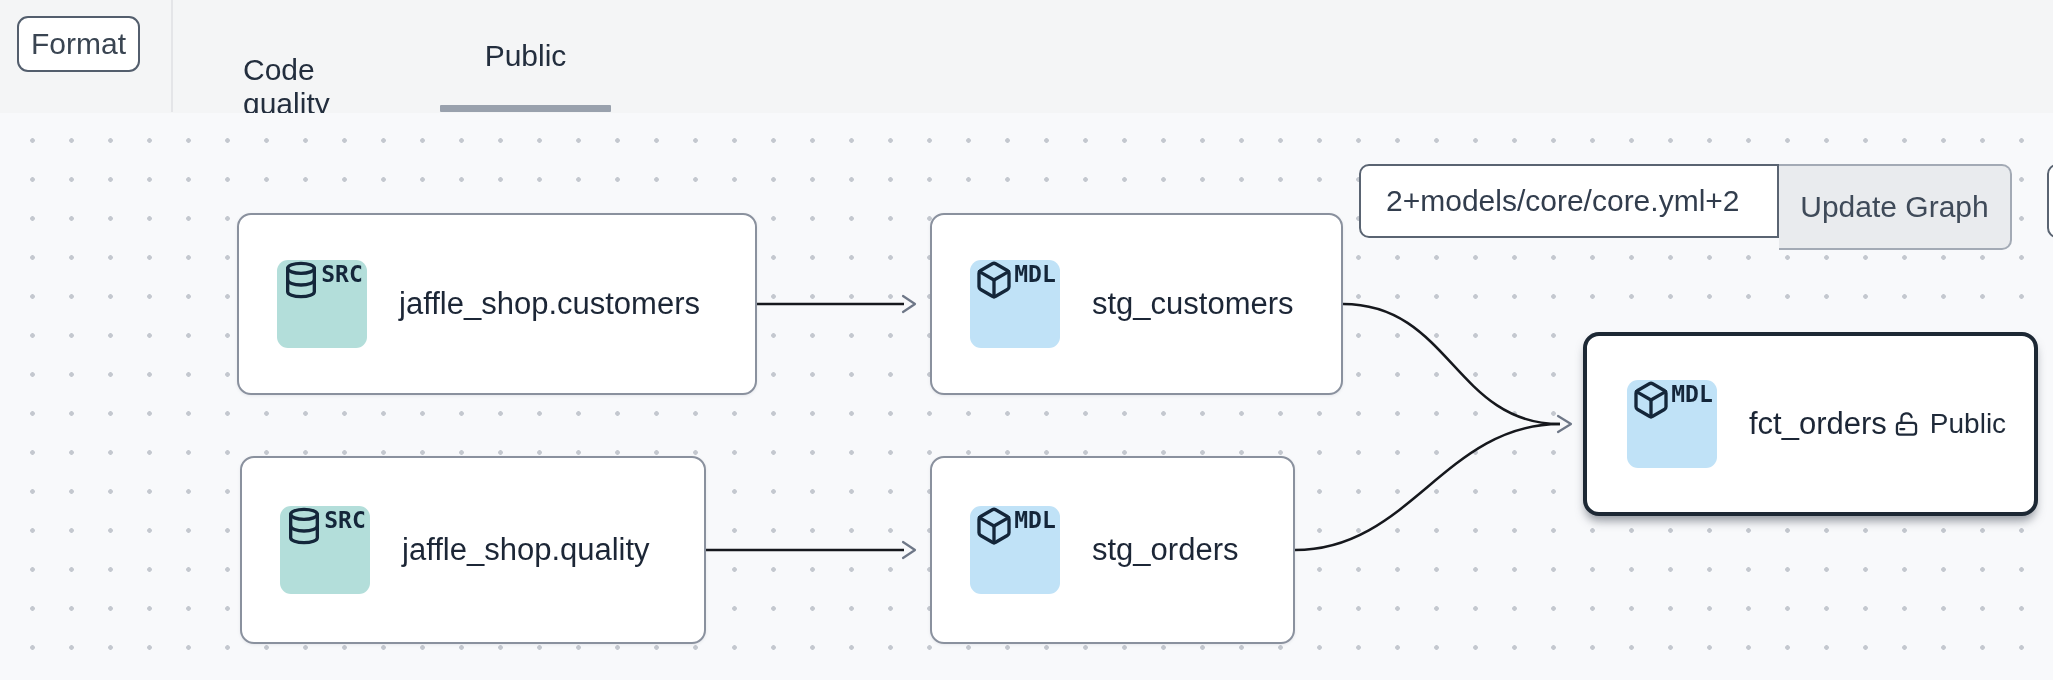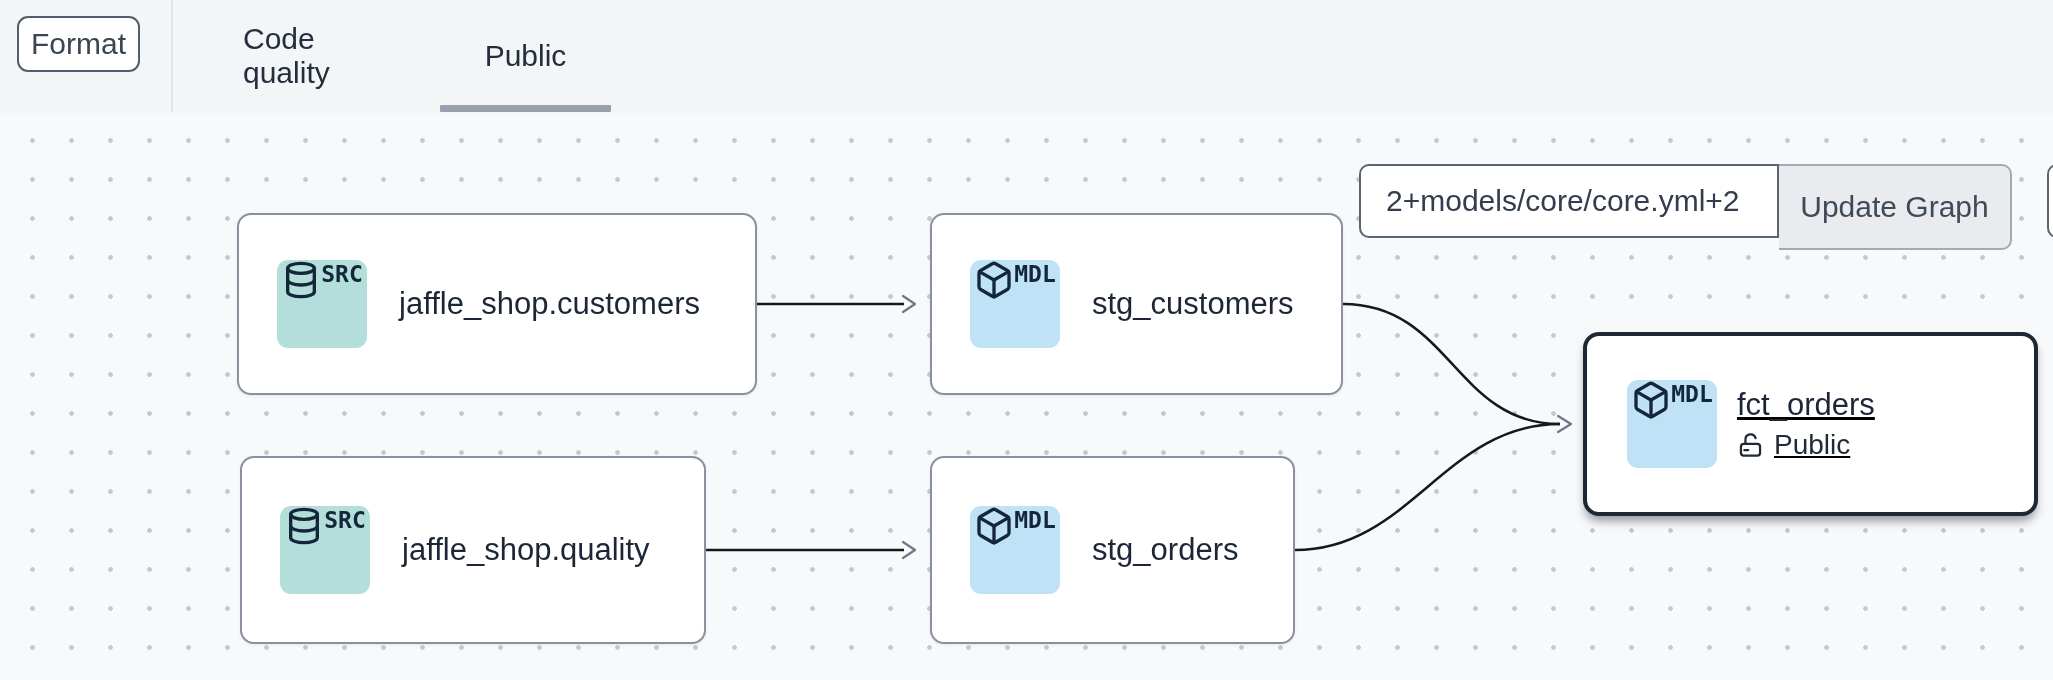--- a/index.html
+++ b/index.html
@@ -19,21 +19,21 @@
     display:flex;align-items:center;justify-content:center;
     font-size:30px;color:#3a United4552;color:#3a4552;cursor:pointer;box-sizing:border-box;
   }
   .topbar-divider{
     position:absolute;left:171px;top:0;width:2px;height:112px;background:#e4e5e8;
   }
   .tab{
     position:absolute;top:0;height:112px;display:flex;align-items:center;justify-content:center;
     font-size:30px;color:#232e3e;cursor:pointer;
   }
-  .tab-code{left:243px;width:164px;}
+  .tab-code{left:243px;width:164px;margin-top:31px;}
   .tab-lineage{left:440px;width:171px;}
   .tab-underline{
     position:absolute;left:0;bottom:0;width:100%;height:7px;background:#99a1ad;border-radius:1px;
   }
   
   .canvas{
     position:absolute;left:0;top:113px;width:2053px;height:567px;
     background-color:#f8f9fb;
     background-image:radial-gradient(circle,#c4c8cf 2.2px,transparent 2.3px);
     background-size:39px 39px;background-position:13px 8px;
@@ -54,21 +54,21 @@
   .badge-mdl{background:#c0e2f7;}
   .badge-text{
     font-family:"DejaVu Sans Mono",monospace;font-size:23px;font-weight:600;
     color:#14263a;line-height:1;margin-top:3px;letter-spacing:0;
   }
   .badge svg{display:block;}
   .node-selected{
     border:4px solid #1d2834;border-radius:16px;
     box-shadow:0 7px 10px -2px rgba(70,76,90,0.55);
   }
-  .node-text-col{display:flex;flex-direction:column;margin-left:20px;gap:6px;text-decoration:underline;}
+  .node-text-col{display:flex;flex-direction:row;margin-left:32px;gap:6px;}
   .node-title{font-size:31px;color:#1c2636;white-space:nowrap;}
   .node-subrow{display:flex;align-items:center;gap:10px;}
   .node-sublabel{font-size:28px;color:#1f2a39;}
   
   .selector-group{position:absolute;left:1359px;top:51px;height:74px;display:flex;}
   .selector-input{
     width:420px;height:74px;box-sizing:border-box;background:#ffffff;
     border:2px solid #5a6472;border-radius:10px 0 0 10px;
     font-family:"Liberation Sans",sans-serif;font-size:30px;color:#323d4d;
     padding:0 0 0 25px;outline:none;

